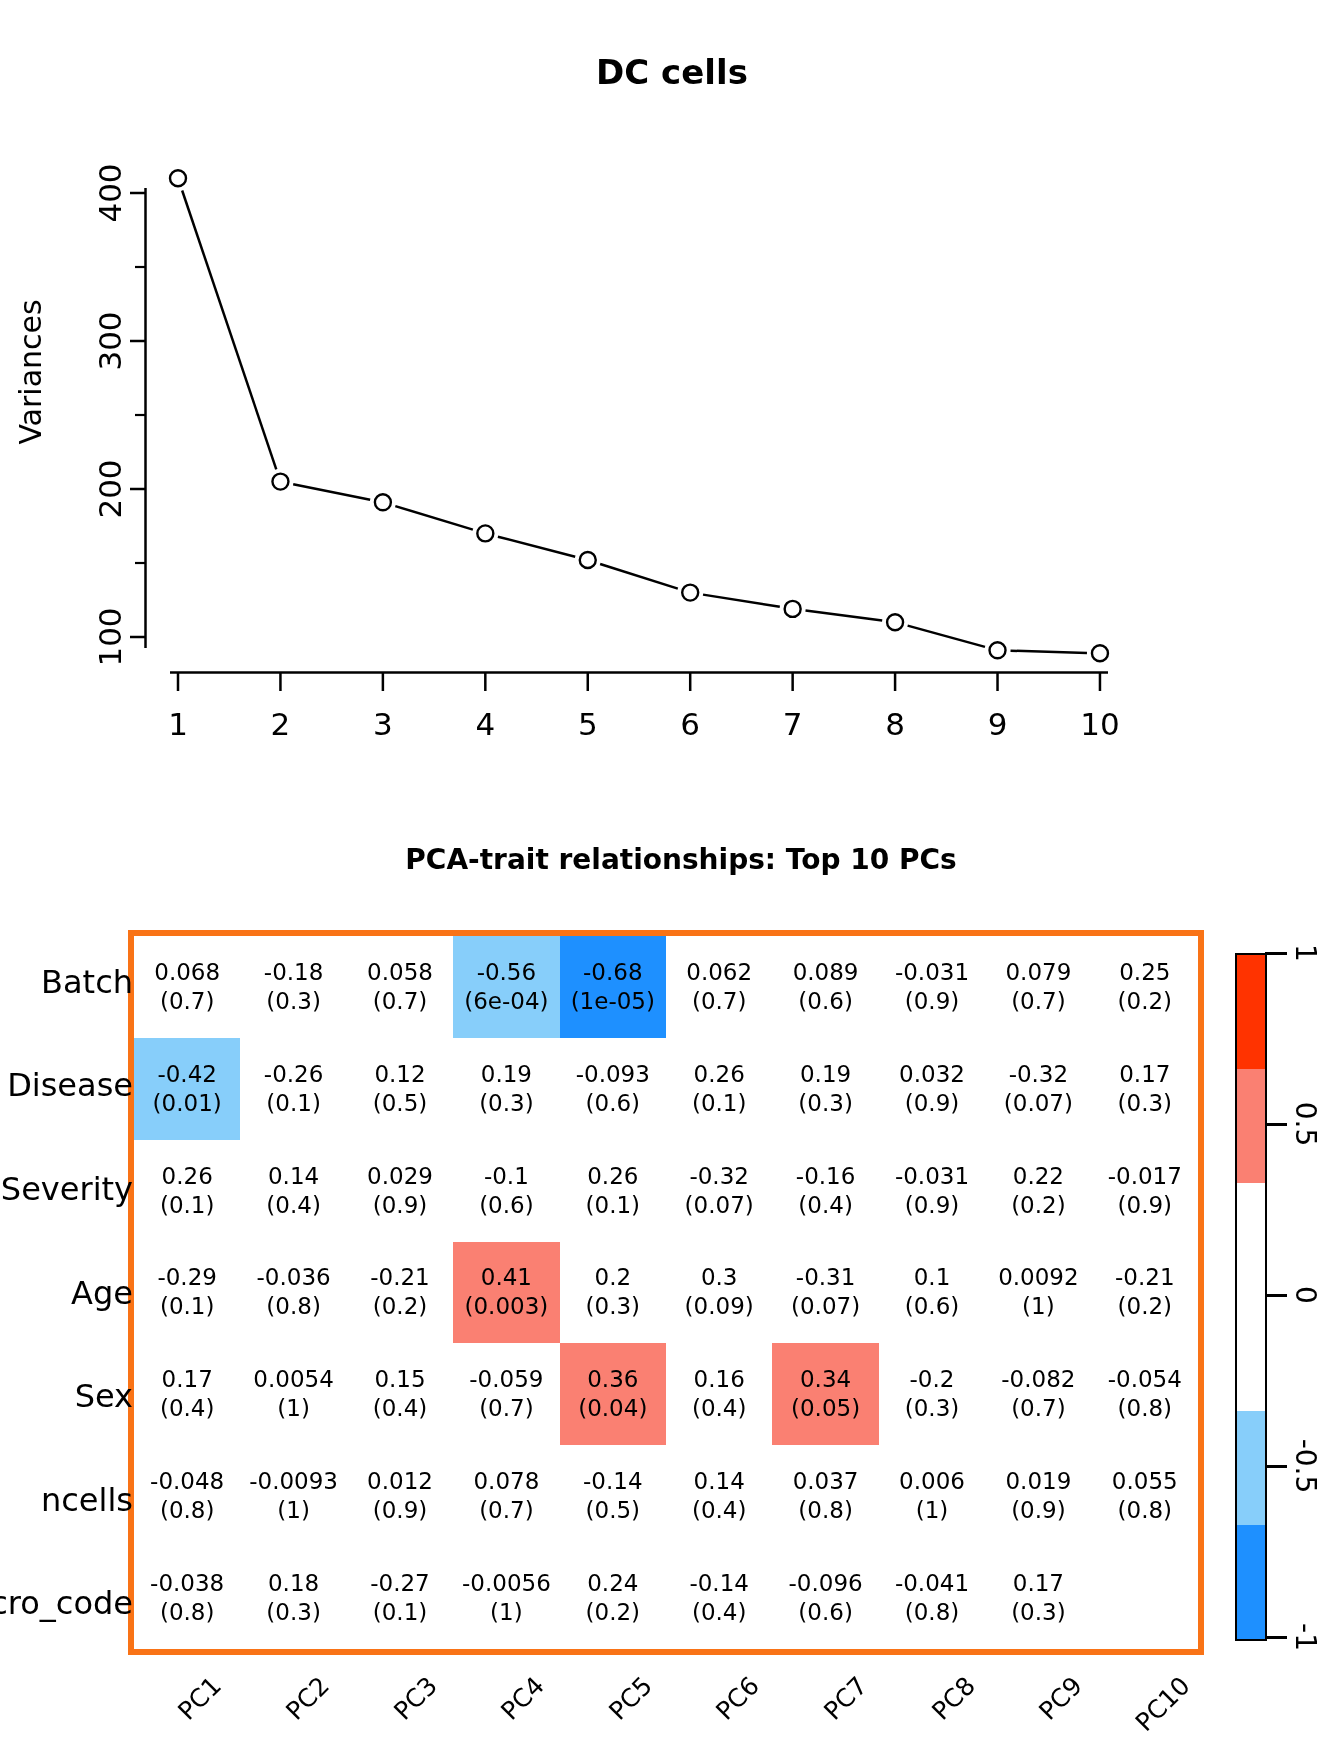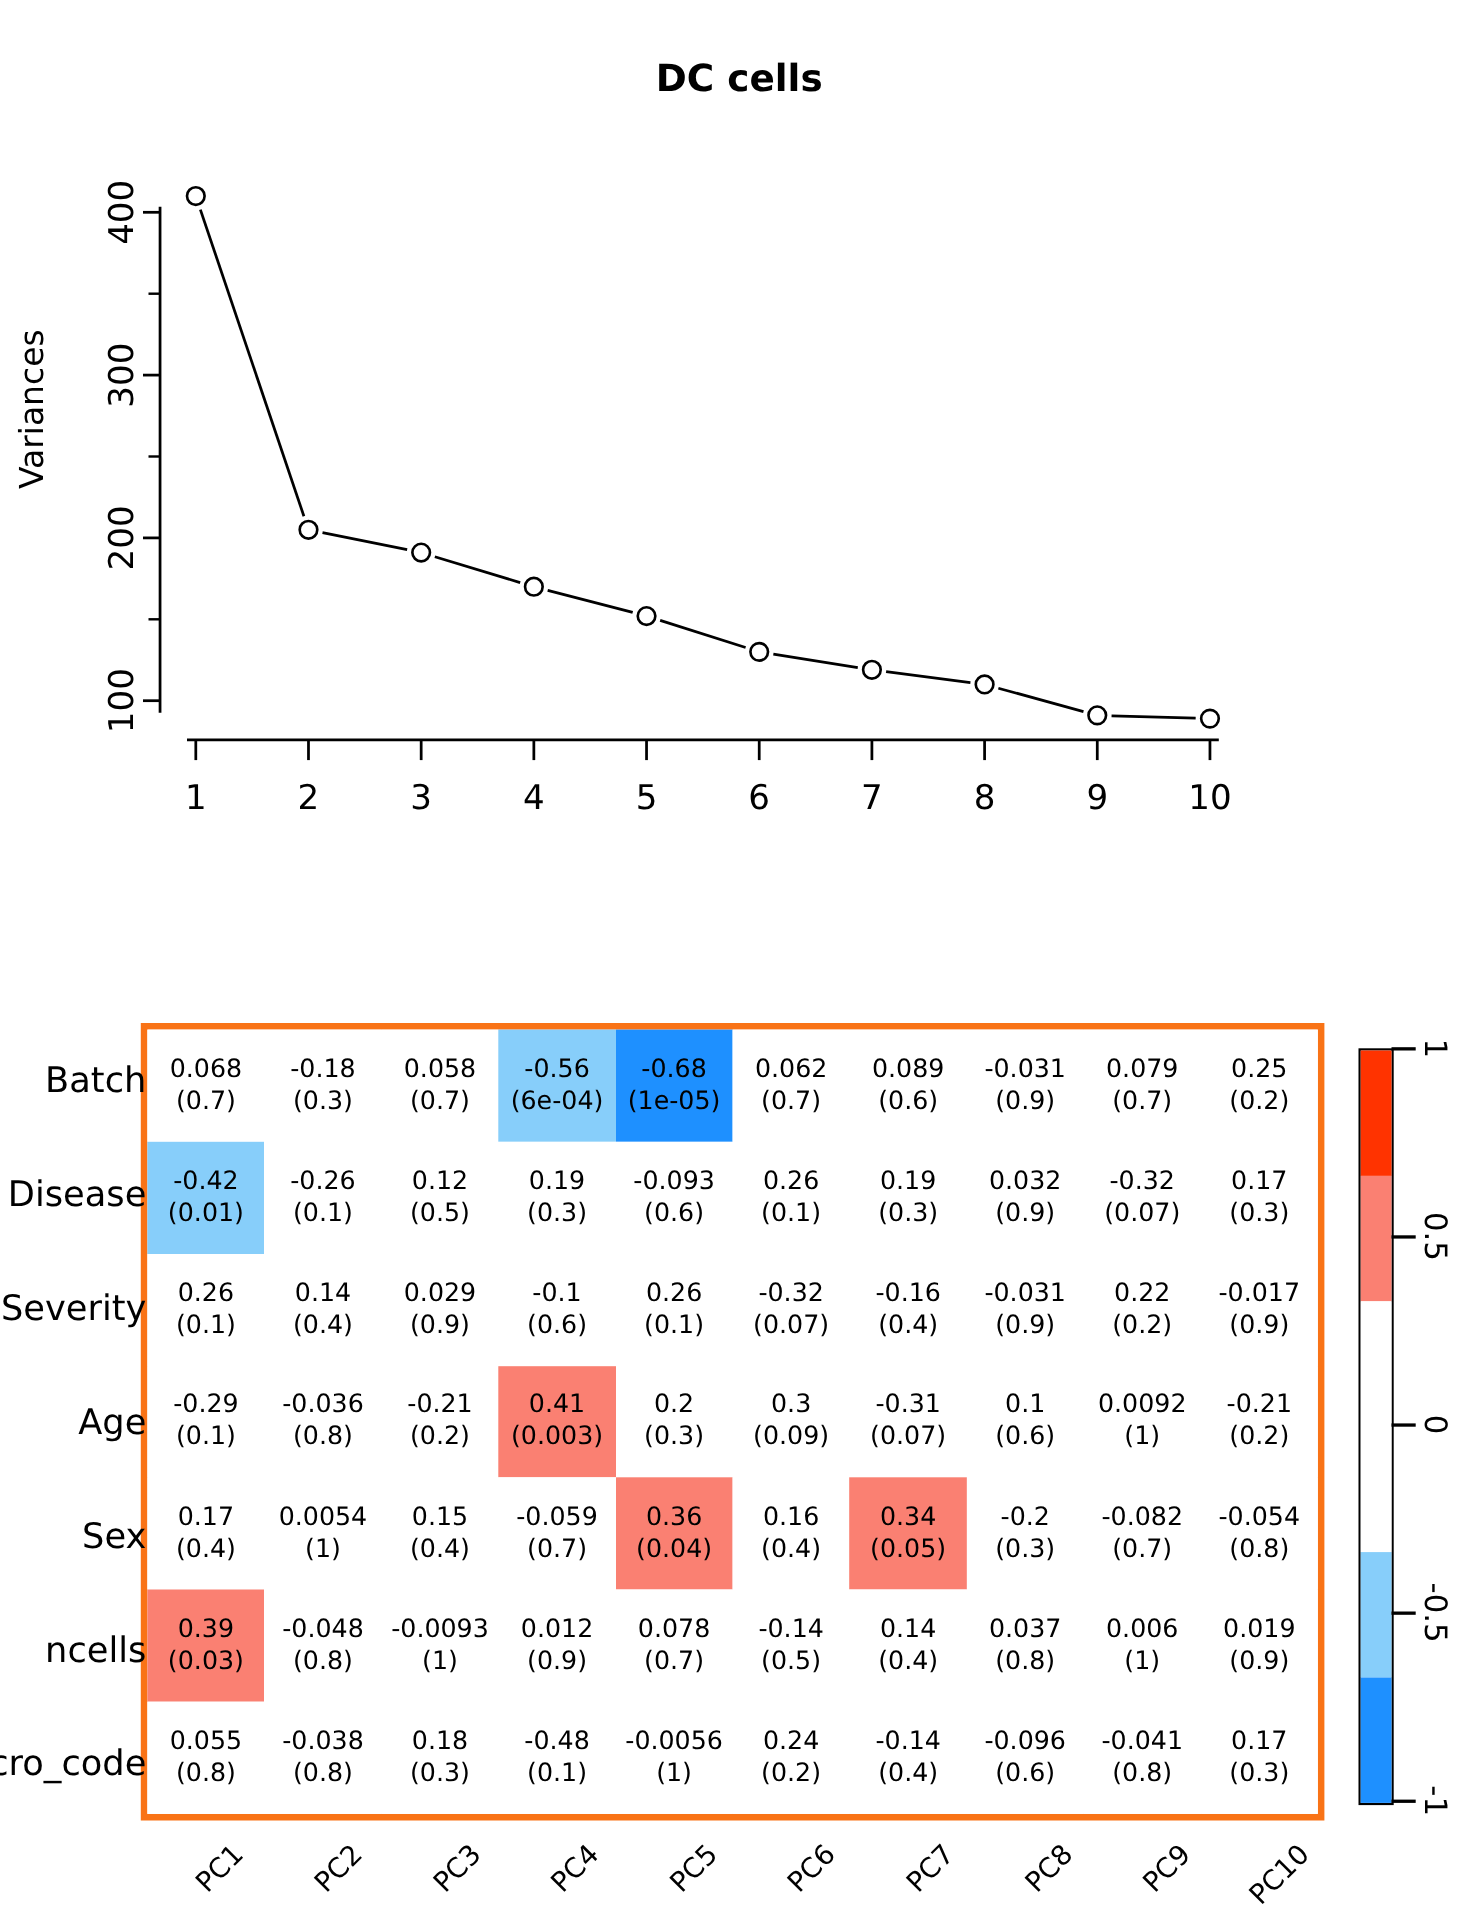--- a/index.html
+++ b/index.html
@@ -113,20 +113,21 @@
       <circle cx="382.88" cy="502.32" r="8" fill="#fff" stroke="#000" stroke-width="2.4"></circle>
       <circle cx="485.32" cy="533.4" r="8" fill="#fff" stroke="#000" stroke-width="2.4"></circle>
       <circle cx="587.76" cy="560.04" r="8" fill="#fff" stroke="#000" stroke-width="2.4"></circle>
       <circle cx="690.2" cy="592.6" r="8" fill="#fff" stroke="#000" stroke-width="2.4"></circle>
       <circle cx="792.64" cy="608.88" r="8" fill="#fff" stroke="#000" stroke-width="2.4"></circle>
       <circle cx="895.0799999999999" cy="622.2" r="8" fill="#fff" stroke="#000" stroke-width="2.4"></circle>
       <circle cx="997.52" cy="650.3199999999999" r="8" fill="#fff" stroke="#000" stroke-width="2.4"></circle>
       <circle cx="1099.96" cy="653.28" r="8" fill="#fff" stroke="#000" stroke-width="2.4"></circle>
     </svg>
 
+  <div class="hm-title">PCA-trait relationships: Top 10 PCs</div>
 
   <div id="hm-box">
       <div class="hm-cell" style="background: rgb(255, 255, 255);">
         <div>0.068</div>
         <div>(0.7)</div>
       </div>
       <div class="hm-cell" style="background: rgb(255, 255, 255);">
         <div>-0.18</div>
         <div>(0.3)</div>
       </div>
@@ -315,24 +316,20 @@
         <div>(0.3)</div>
       </div>
       <div class="hm-cell" style="background: rgb(255, 255, 255);">
         <div>-0.082</div>
         <div>(0.7)</div>
       </div>
       <div class="hm-cell" style="background: rgb(255, 255, 255);">
         <div>-0.054</div>
         <div>(0.8)</div>
       </div>
-      <div class="hm-cell" style="background: rgb(250, 128, 114);">
-        <div>0.39</div>
-        <div>(0.03)</div>
-      </div>
       <div class="hm-cell" style="background: rgb(255, 255, 255);">
         <div>-0.048</div>
         <div>(0.8)</div>
       </div>
       <div class="hm-cell" style="background: rgb(255, 255, 255);">
         <div>-0.0093</div>
         <div>(1)</div>
       </div>
       <div class="hm-cell" style="background: rgb(255, 255, 255);">
         <div>0.012</div>
@@ -368,21 +365,21 @@
       </div>
       <div class="hm-cell" style="background: rgb(255, 255, 255);">
         <div>-0.038</div>
         <div>(0.8)</div>
       </div>
       <div class="hm-cell" style="background: rgb(255, 255, 255);">
         <div>0.18</div>
         <div>(0.3)</div>
       </div>
       <div class="hm-cell" style="background: rgb(255, 255, 255);">
-        <div>-0.48</div>
+        <div>-0.27</div>
         <div>(0.1)</div>
       </div>
       <div class="hm-cell" style="background: rgb(255, 255, 255);">
         <div>-0.0056</div>
         <div>(1)</div>
       </div>
       <div class="hm-cell" style="background: rgb(255, 255, 255);">
         <div>0.24</div>
         <div>(0.2)</div>
       </div>

